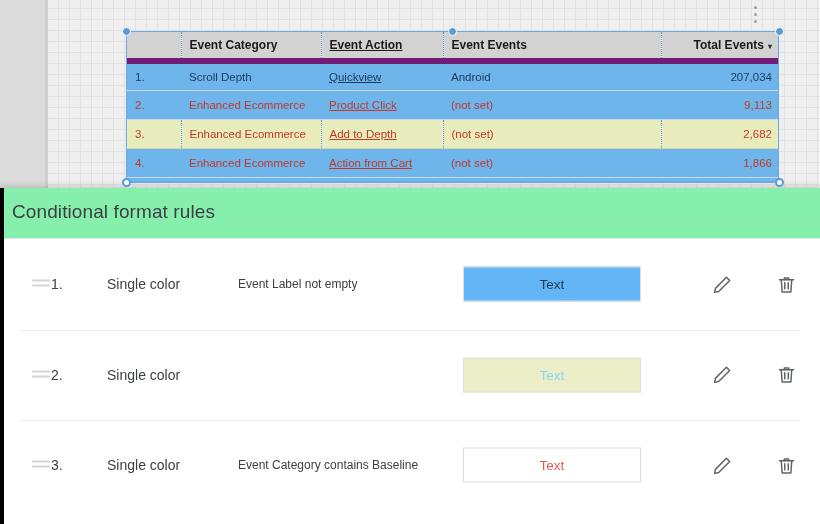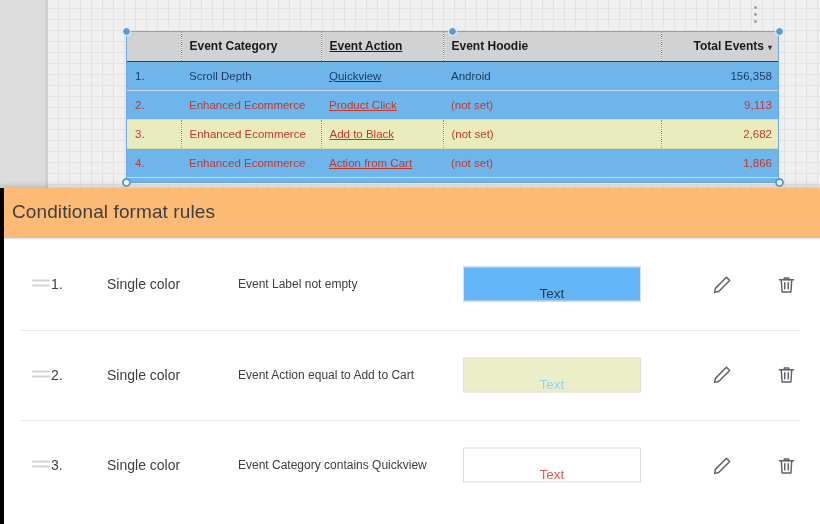--- a/index.html
+++ b/index.html
@@ -80,21 +80,21 @@
     white-space: nowrap;
     overflow: hidden;
     vertical-align: middle;
     box-sizing: border-box;
   }
   .tbl thead th {
     background: #d2d2d2;
     color: #1a1a1a;
     font-weight: bold;
     font-size: 12px;
-    border-bottom: 1px solid #701a75;
+    border-bottom: 6px solid #701a75;
   }
   .col-idx   { width: 54px; }
   .col-cat   { width: 140px; }
   .col-act   { width: 122px; text-decoration: underline; }
   .col-lbl   { width: 218px; }
   .col-tot   { width: 119px; text-align: right !important; }
   .tbl td.col-tot { text-align: right; }
   .tbl th.col-tot { text-align: right; margin-top: 9px; }
 
   .sep { border-left: 1px dotted #5b9bd5; }
@@ -149,21 +149,21 @@
     position: absolute;
     left: 0; top: 0;
     width: 4px; height: 336px;
     background: #000000;
   }
   .dialog-header {
     position: absolute;
     left: 4px; top: 0;
     width: 816px;
     height: 51px;
-    background: #fdba74;
+    background: #86efac;
     border-bottom: 1px solid #e3e5e8;
     box-sizing: border-box;
   }
   .dialog-title {
     position: absolute;
     left: 8px;
     top: 13px;
     font-size: 19px;
     color: #3c4043;
     letter-spacing: 0.1px;
@@ -237,21 +237,21 @@
   }
 
   .rule-preview {
     position: absolute;
     left: 459px;
     top: 50%;
     transform: translateY(-50%);
     width: 178px;
     height: 35px;
     display: flex;
-    align-items: flex-end;
+    align-items: center;
     justify-content: center;
     font-size: 13.5px;
     box-sizing: border-box;
   }
 
   .rule-actions {
     position: absolute;
     right: 22px;
     top: 50%;
     transform: translateY(-50%);
@@ -284,43 +284,43 @@
         <i></i>
     </div>
 
     <div class="table-comp">
       <table class="tbl">
         <thead>
           <tr>
             <th class="col-idx"></th>
             <th class="col-cat sep">Event Category</th>
             <th class="col-act sep">Event Action</th>
-            <th class="col-lbl sep">Event Hoodie</th>
+            <th class="col-lbl sep">Event Events</th>
             <th class="col-tot sep"><span>Total Events</span><span class="sort-caret">▾</span></th>
           </tr>
         </thead>
         <tbody>
           <tr class="row-blue">
             <td class="col-idx">1.</td>
             <td class="col-cat">Scroll Depth</td>
             <td class="col-act">Quickview</td>
             <td class="col-lbl">Android</td>
-            <td class="col-tot">156,358</td>
+            <td class="col-tot">207,034</td>
           </tr>
           <tr class="row-blue red-text">
             <td class="col-idx">2.</td>
             <td class="col-cat">Enhanced Ecommerce</td>
             <td class="col-act">Product Click</td>
             <td class="col-lbl">(not set)</td>
             <td class="col-tot">9,113</td>
           </tr>
           <tr class="row-yellow">
             <td class="col-idx">3.</td>
             <td class="col-cat sep">Enhanced Ecommerce</td>
-            <td class="col-act sep">Add to Black</td>
+            <td class="col-act sep">Add to Depth</td>
             <td class="col-lbl sep">(not set)</td>
             <td class="col-tot sep">2,682</td>
           </tr>
           <tr class="row-blue red-text">
             <td class="col-idx">4.</td>
             <td class="col-cat">Enhanced Ecommerce</td>
             <td class="col-act">Action from Cart</td>
             <td class="col-lbl">(not set)</td>
             <td class="col-tot">1,866</td>
           </tr>
@@ -379,21 +379,20 @@
         </div>
       </div>
 
       <div class="rule-row">
         <div class="drag-handle">
           <span></span>
             <span></span>
         </div>
         <div class="rule-num">2.</div>
         <div class="rule-type">Single color</div>
-        <div class="rule-cond">Event Action equal to Add to Cart</div>
         <div class="rule-preview" style="background:#eceec8;color:#8bd6f0;border:1px solid #e0e0e0;">
           <span>Text</span>
         </div>
         <div class="rule-actions">
           <div class="icon-btn">
             <svg width="21" height="21" viewBox="0 0 24 24" fill="none" stroke="#5f6368" stroke-width="1.7" stroke-linecap="round" stroke-linejoin="round">
               <path d="M16.5 3.8l3.7 3.7L7.6 20.1 3 21l0.9-4.6z"></path>
             </svg>
           </div>
           <div class="icon-btn">
@@ -407,21 +406,21 @@
         </div>
       </div>
 
       <div class="rule-row">
         <div class="drag-handle">
           <span></span>
             <span></span>
         </div>
         <div class="rule-num">3.</div>
         <div class="rule-type">Single color</div>
-        <div class="rule-cond">Event Category contains Quickview</div>
+        <div class="rule-cond">Event Category contains Baseline</div>
         <div class="rule-preview" style="background:#ffffff;color:#e05c54;border:1px solid #dadce0;">
           <span>Text</span>
         </div>
         <div class="rule-actions">
           <div class="icon-btn">
             <svg width="21" height="21" viewBox="0 0 24 24" fill="none" stroke="#5f6368" stroke-width="1.7" stroke-linecap="round" stroke-linejoin="round">
               <path d="M16.5 3.8l3.7 3.7L7.6 20.1 3 21l0.9-4.6z"></path>
             </svg>
           </div>
           <div class="icon-btn">

